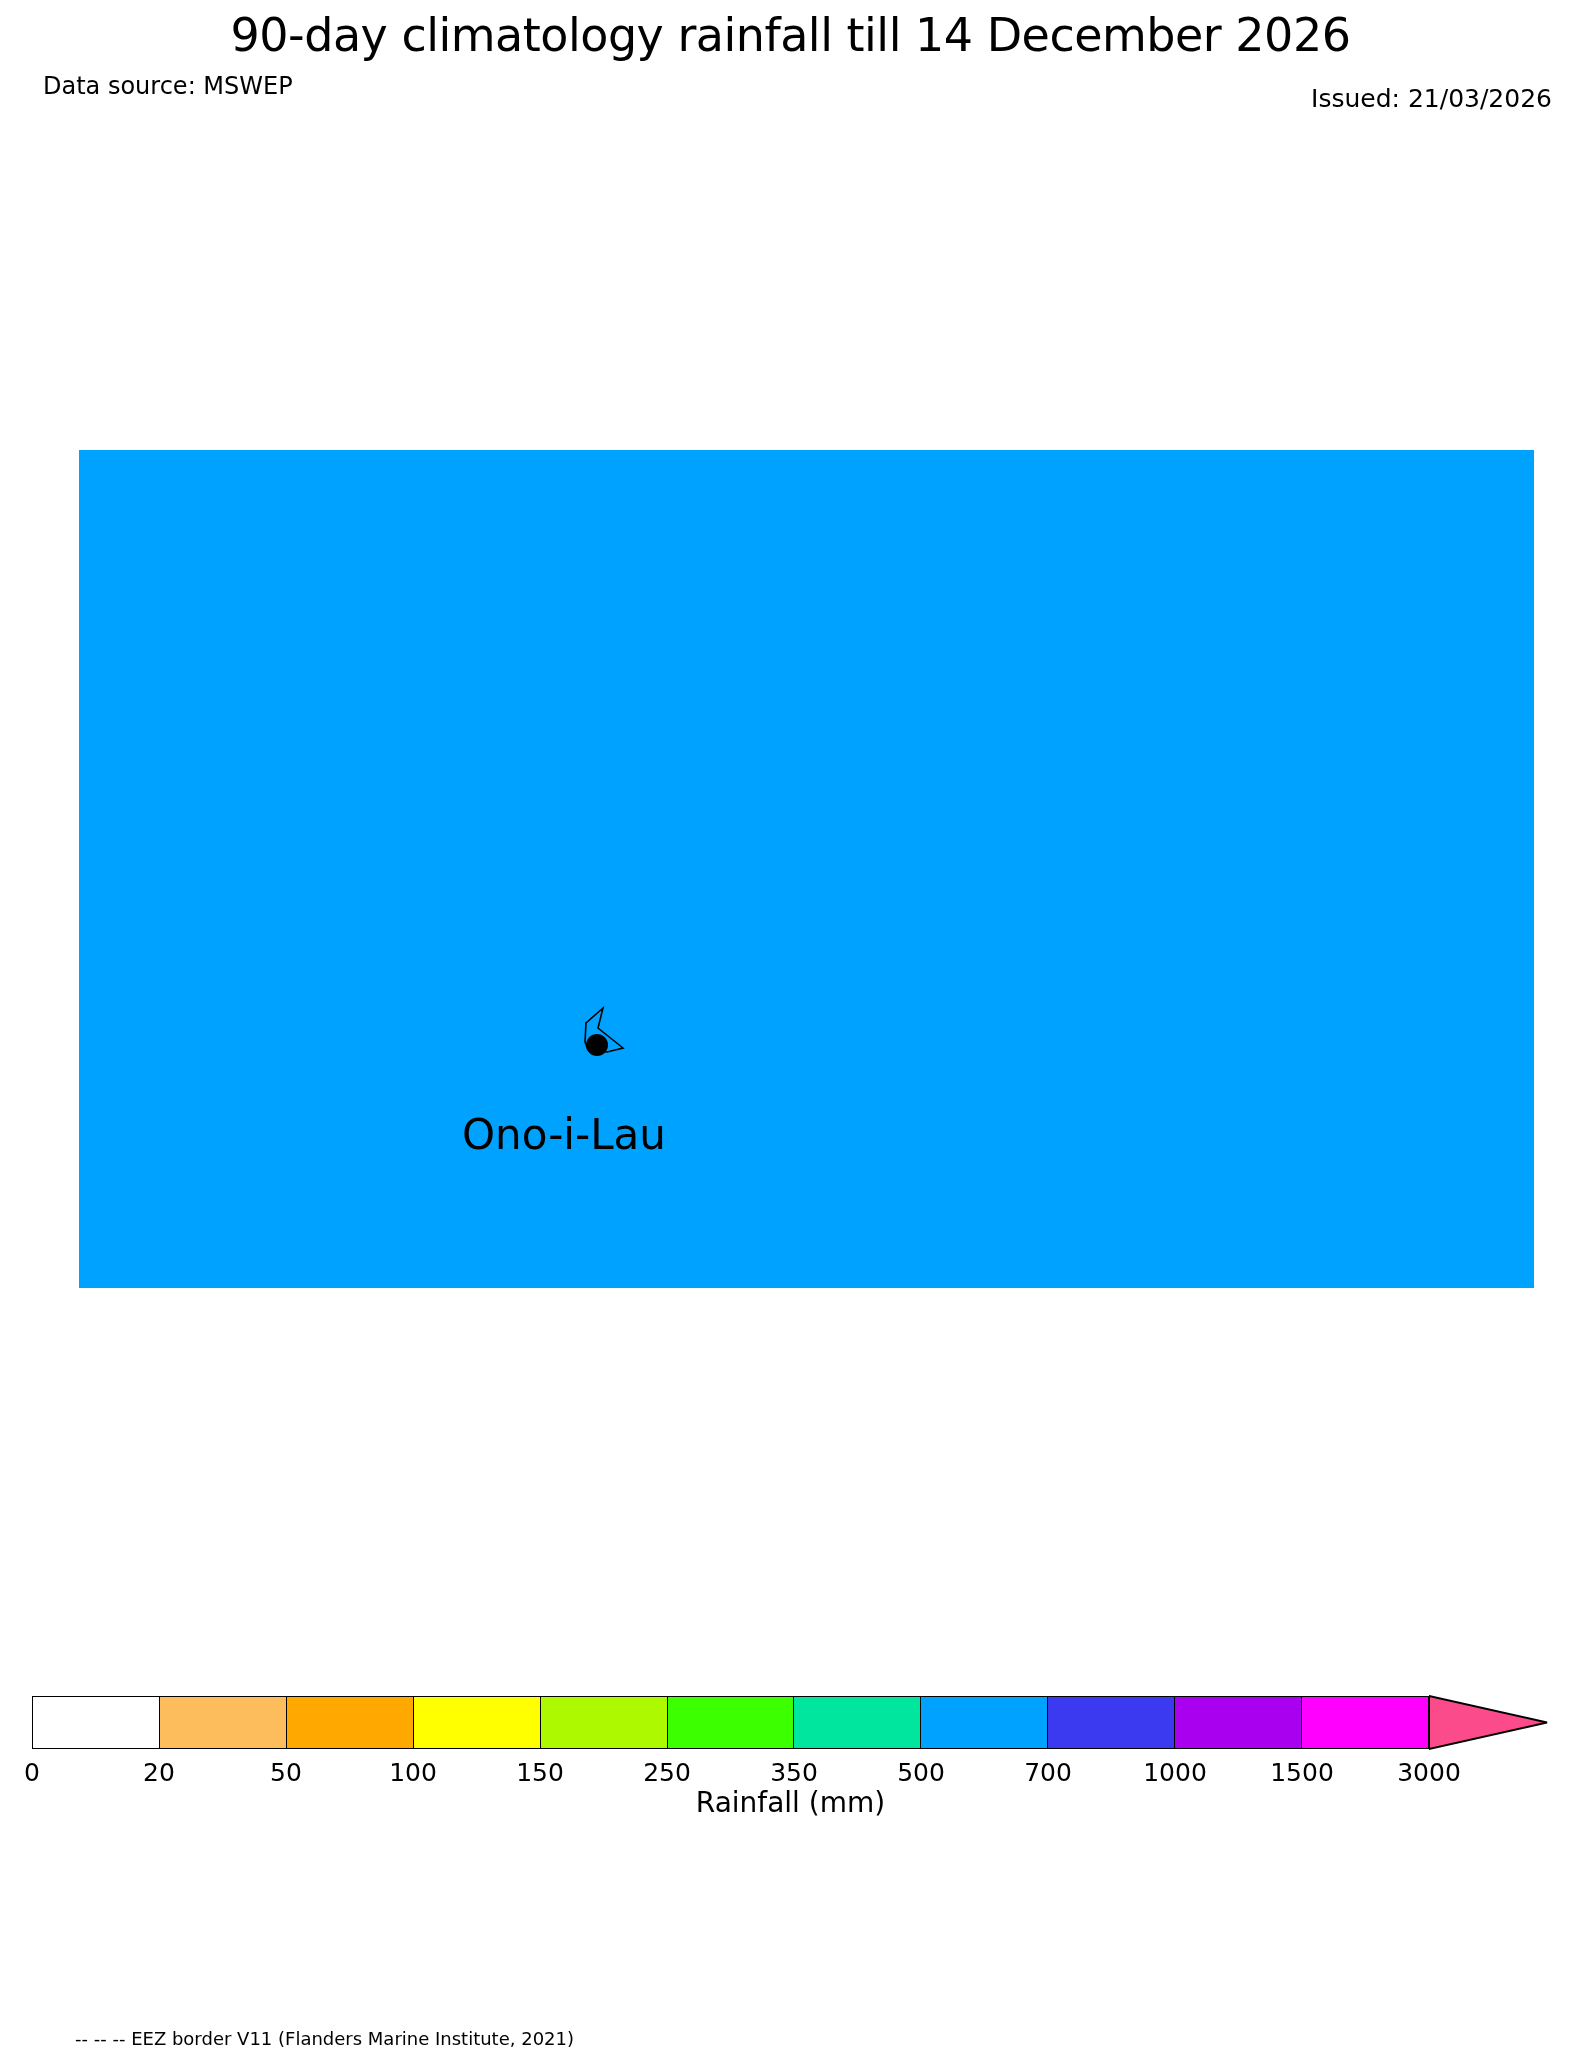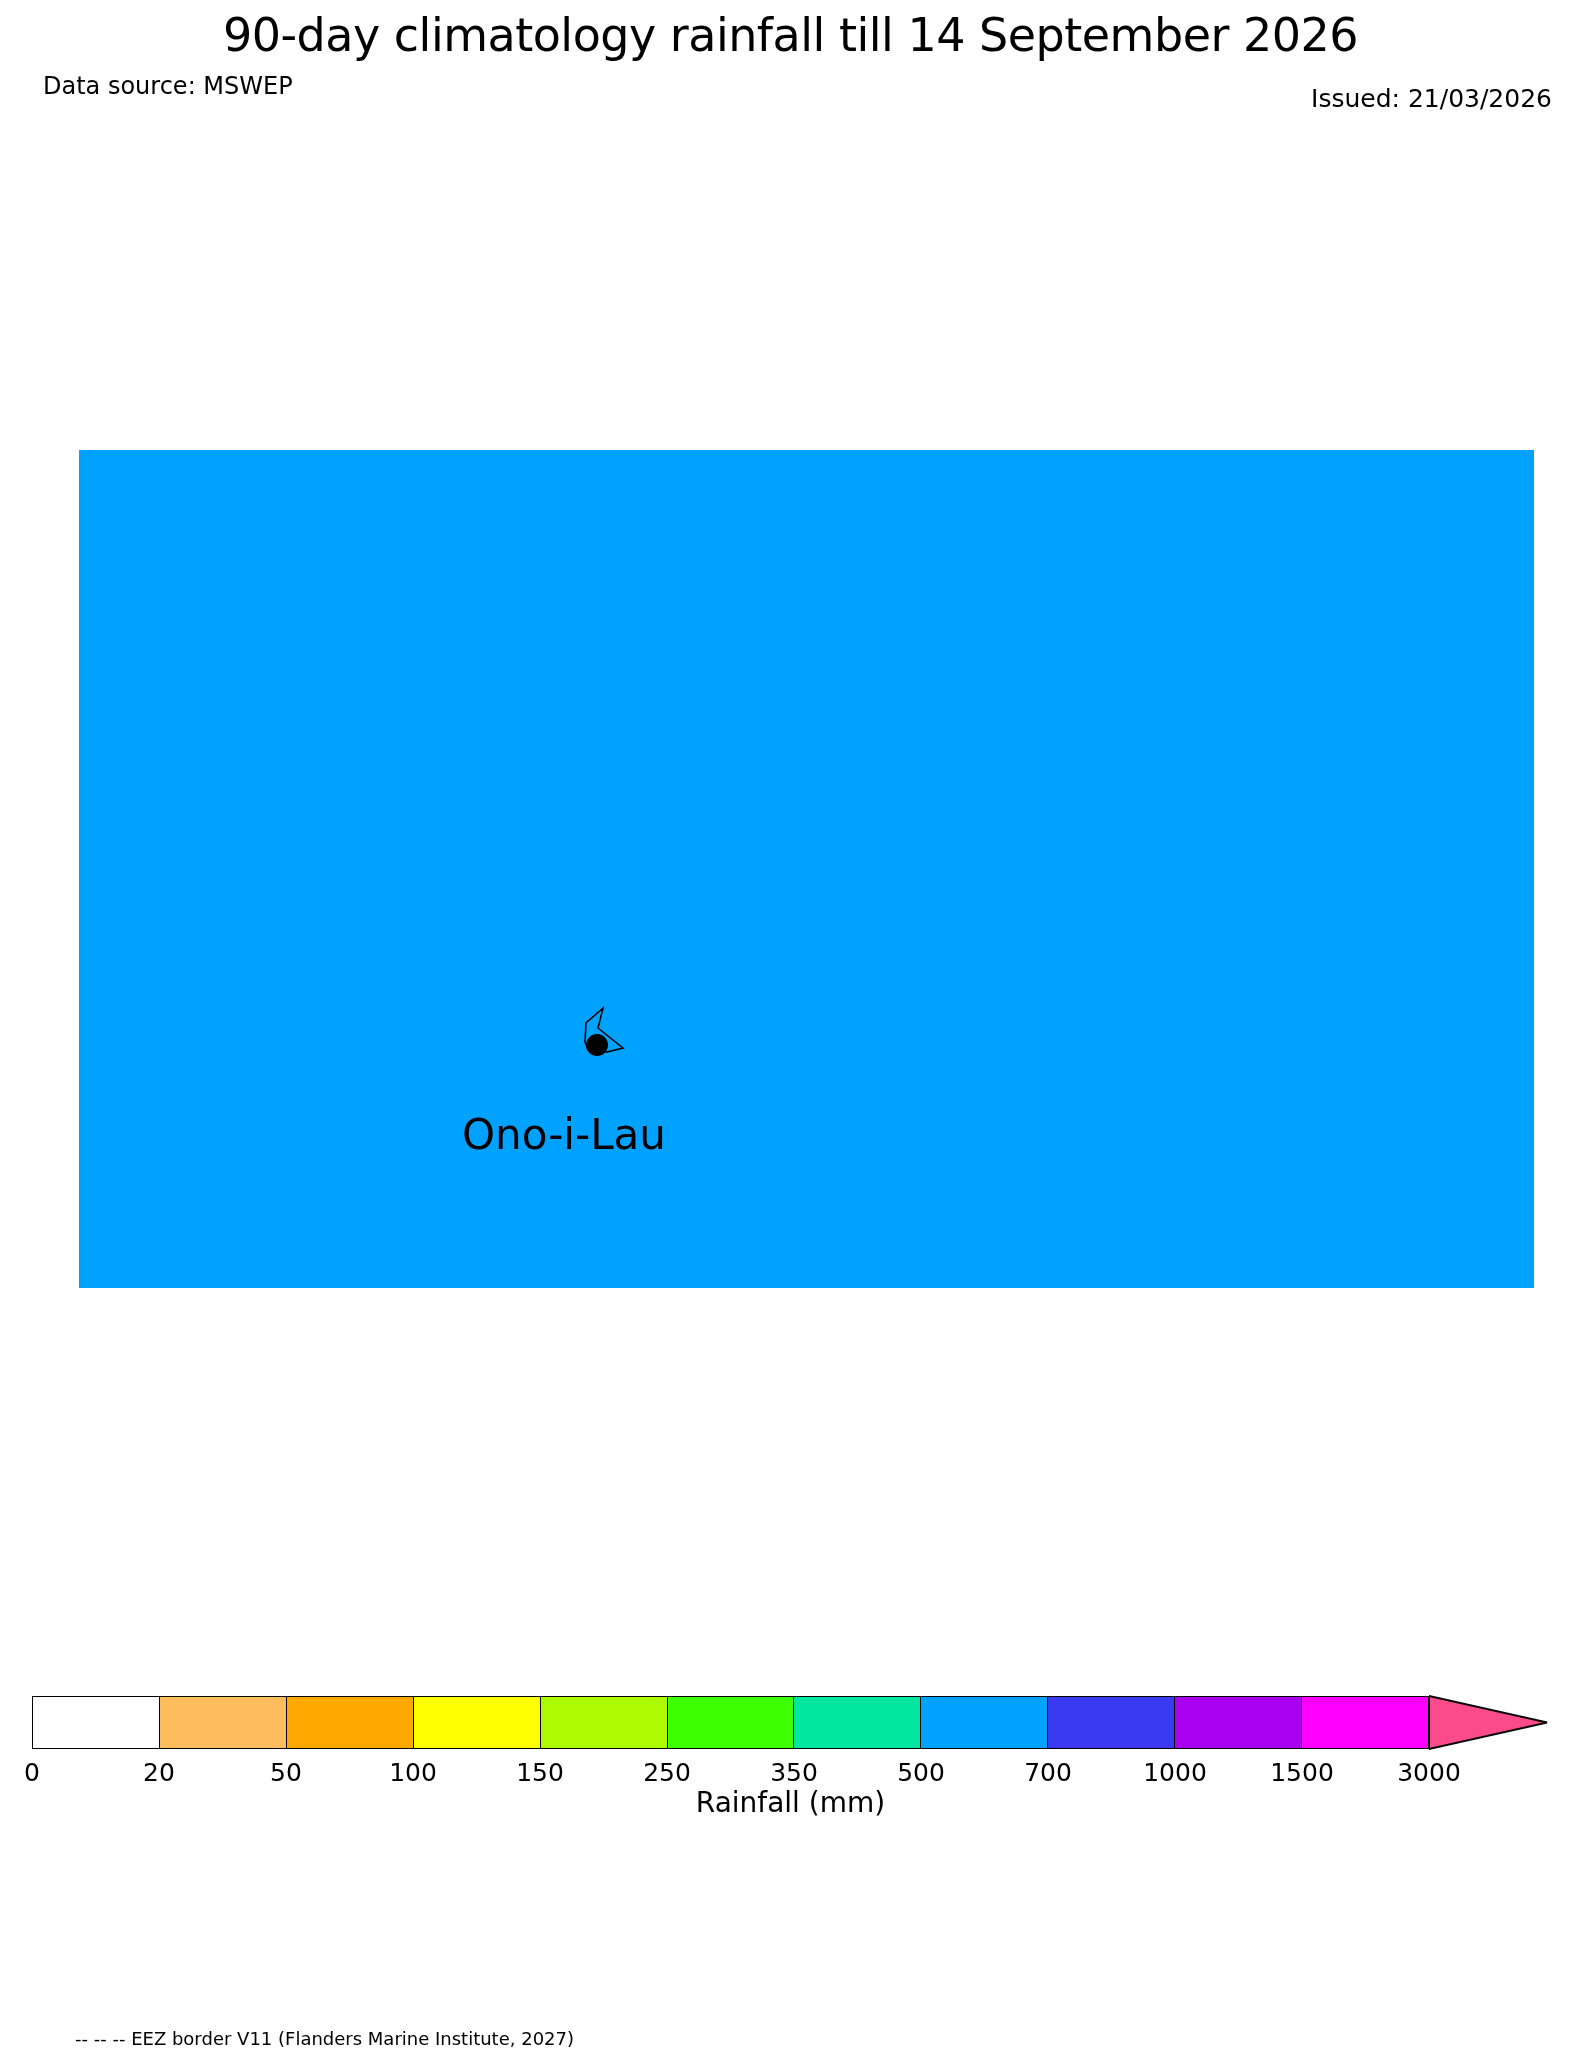--- a/index.html
+++ b/index.html
@@ -113,21 +113,21 @@
     top: 2028px;
     font-size: 18px;
     white-space: nowrap;
   }
 </style>
 </head>
 <body>
 
 <div class="page">
 
-  <div class="title">90-day climatology rainfall till 14 September 2026</div>
+  <div class="title">90-day climatology rainfall till 14 December 2026</div>
   <div class="data-source">Data source: MSWEP</div>
   <div class="issued">Issued: 21/03/2026</div>
 
   <div class="map-region" style="background: rgb(0, 162, 255);"></div>
 
   <svg class="island-marker" viewBox="0 0 90 75" xmlns="http://www.w3.org/2000/svg" aria-hidden="true">
     <path d="M 33 13 L 16 28 L 15 47 L 18 55 L 37 57 L 53 53 L 28 33 Z" fill="none" stroke="#000000" stroke-width="1.6" stroke-linejoin="miter"></path>
     <circle cx="27" cy="50" r="11" fill="#000000"></circle>
   </svg>
 
@@ -162,15 +162,15 @@
       <span class="cb-tick" style="left: 762px;">350</span>
       <span class="cb-tick" style="left: 889px;">500</span>
       <span class="cb-tick" style="left: 1016px;">700</span>
       <span class="cb-tick" style="left: 1143px;">1000</span>
       <span class="cb-tick" style="left: 1270px;">1500</span>
       <span class="cb-tick" style="left: 1397px;">3000</span>
     </div>
 
   <div class="colorbar-title">Rainfall (mm)</div>
 
-  <div class="footnote">-- -- -- EEZ border V11 (Flanders Marine Institute, 2027)</div>
+  <div class="footnote">-- -- -- EEZ border V11 (Flanders Marine Institute, 2021)</div>
 
 </div>
 
 </body></html>

